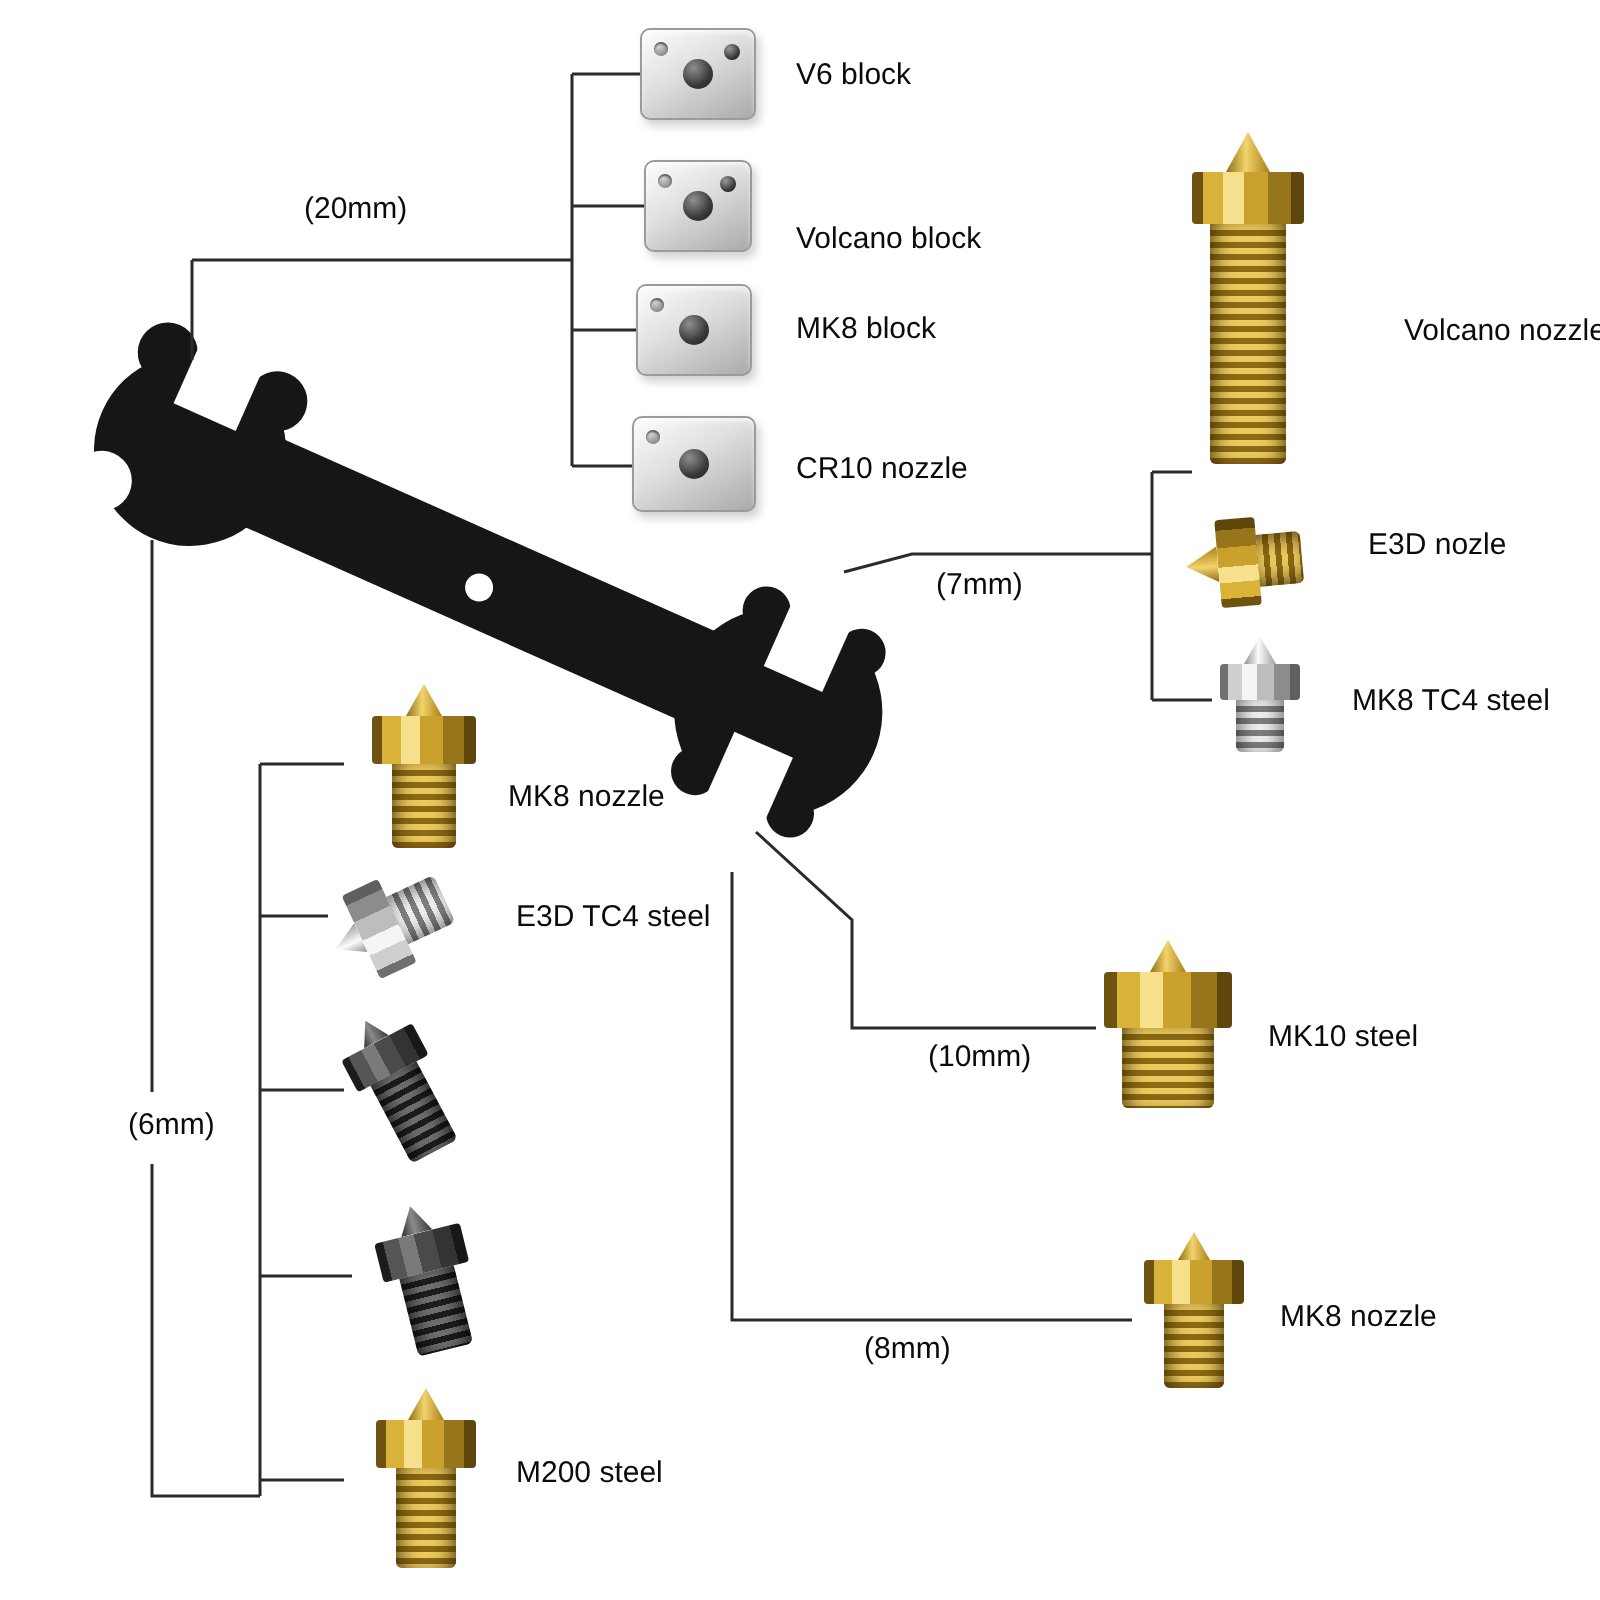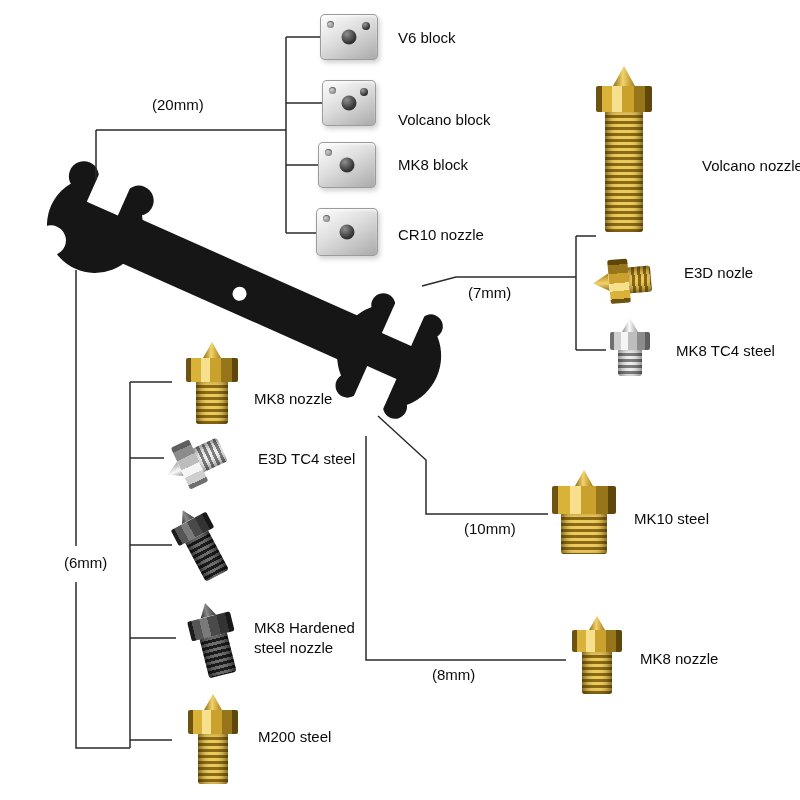--- a/index.html
+++ b/index.html
@@ -157,21 +157,20 @@
     <div class="nz-tip" style="width:14px;height:12px"></div>
     <div class="nz-hex" style="width:40px;height:18px"></div>
     <div class="nz-thread" style="width:26px;height:44px"></div>
   </div>
 
   <div class="nozzle steel" style="left:192px;top:602px;transform:rotate(-14deg)">
     <div class="nz-tip" style="width:16px;height:14px"></div>
     <div class="nz-hex" style="width:44px;height:20px"></div>
     <div class="nz-thread" style="width:28px;height:40px"></div>
   </div>
-  <div class="lbl wrap" style="left:254px;top:618px">MK8 Hardened steel nozzle</div>
 
   <div class="nozzle brass" style="left:188px;top:694px">
     <div class="nz-tip" style="width:18px;height:16px"></div>
     <div class="nz-hex" style="width:50px;height:24px"></div>
     <div class="nz-thread" style="width:30px;height:50px"></div>
   </div>
   <div class="lbl" style="left:258px;top:728px">M200 steel</div>
 
   <div class="lbl" style="left:152px;top:96px">(20mm)</div>
   <div class="lbl" style="left:468px;top:284px">(7mm)</div>

